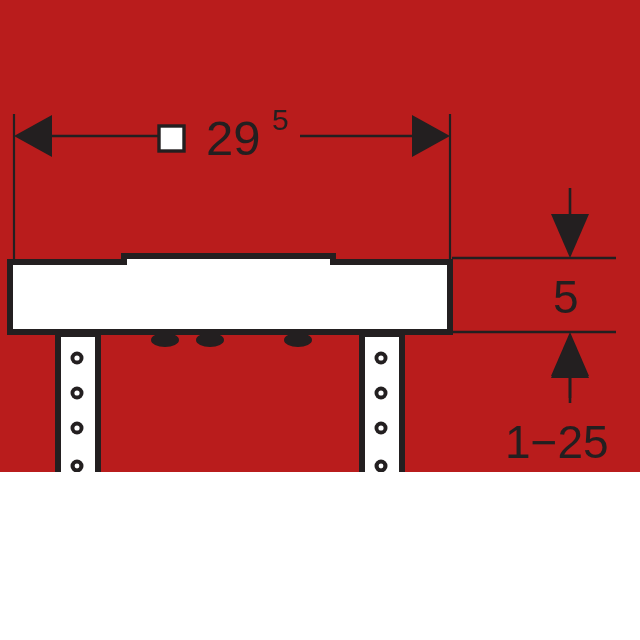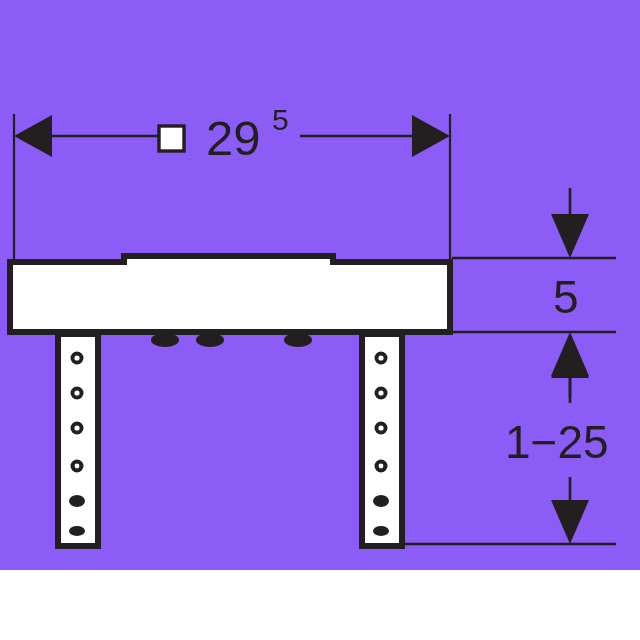--- a/index.html
+++ b/index.html
@@ -6,22 +6,22 @@
     margin: 0;
     padding: 0;
     background: #ffffff;
   }
   body {
     font-family: "Liberation Sans", sans-serif;
   }
   #drawing-root {
     position: relative;
     width: 640px;
-    height: 570px;
-    background: #8b5cf6;
+    height: 472px;
+    background: #b91c1c;
     overflow: hidden;
   }
   #drawing-svg {
     display: block;
     width: 640px;
     height: 640px;
   }
   .dim-text {
     font-family: "Liberation Sans", sans-serif;
     fill: #231f20;

